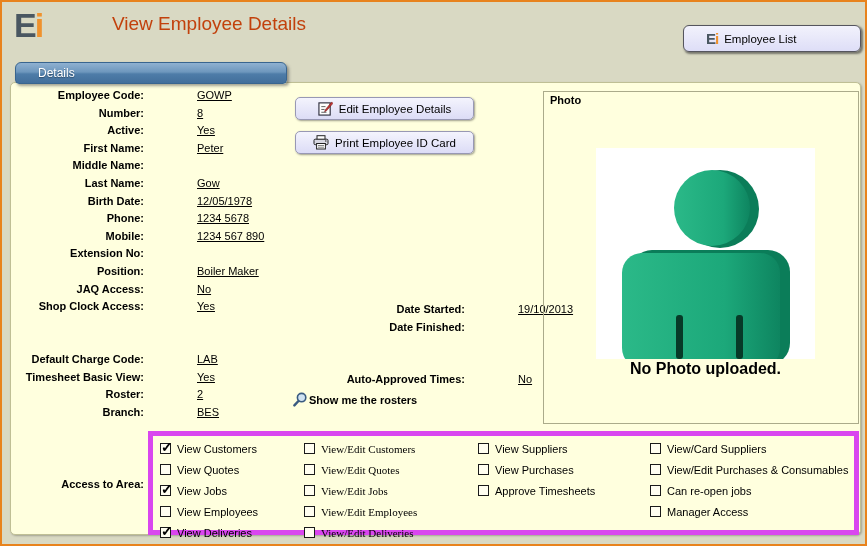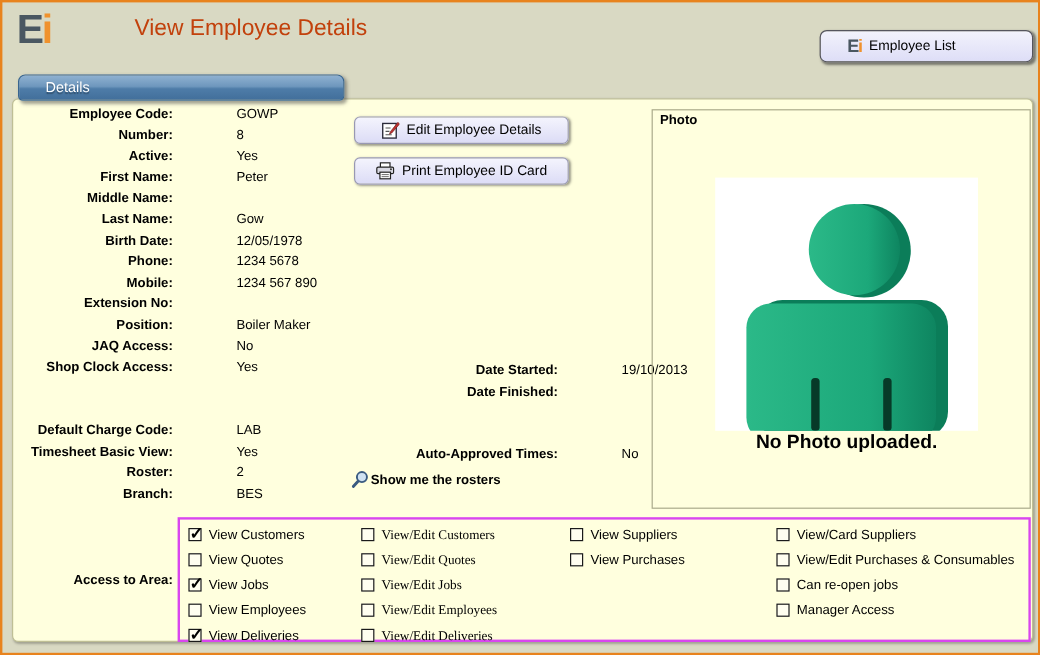--- a/index.html
+++ b/index.html
@@ -43,21 +43,21 @@
   }
   
   .main-panel{
     position:absolute;left:8px;top:80px;width:851px;height:453px;
     background:#FFFFDE;border:1px solid #BFBF95;border-radius:5px;
     box-sizing:border-box;box-shadow:1px 1px 2px rgba(0,0,0,.25);
     z-index:2;
   }
   .frow{display:flex;height:17.6px;align-items:flex-start;font-size:11px;color:#000;gap:48px;}
   .flabel{width:133px;text-align:right;font-weight:bold;flex:none;white-space:nowrap;}
-  .fvalue{margin-left:5px;white-space:pre;}
+  .fvalue{margin-left:5px;white-space:pre;text-decoration:underline;}
   .fields-main{position:absolute;left:0;top:6px;}
   .fields-secondary{position:absolute;left:0;top:270px;}
   .dates-block{position:absolute;left:277px;top:220px;}
   .dates-block .flabel{width:177px;}
   .auto-block{position:absolute;left:277px;top:290px;}
   .auto-block .flabel{width:177px;}
   
   .action-btn{
     position:absolute;left:284px;width:179px;height:23px;
     background:linear-gradient(#F4F4FD,#DCDCF6);
@@ -83,21 +83,21 @@
   .photo-label{position:absolute;left:6px;top:2px;font-size:11px;font-weight:bold;}
   .photo-box{position:absolute;left:52px;top:56px;width:219px;height:211px;background:#fff;}
   .no-photo-text{position:absolute;left:52px;top:268px;width:219px;text-align:center;font-size:16px;font-weight:bold;}
   
   .access-label{
     position:absolute;left:0;top:395px;width:133px;
     text-align:right;font-size:11px;font-weight:bold;
   }
   .access-box{
     position:absolute;left:137px;top:348px;width:711px;height:104px;
-    border:2px solid #d946ef;box-sizing:border-box;
+    border:5px solid #d946ef;box-sizing:border-box;
   }
   .access-col{position:absolute;top:2px;}
   .col1{left:7px;}
   .col2{left:151px;font-family:Liberation Serif, serif;}
   .col3{left:325px;}
   .col4{left:497px;}
   .cbrow{display:flex;height:21px;align-items:center;font-size:11px;cursor:pointer;}
   .cb{
     width:11px;height:11px;flex:none;
     border:1px solid #1a1a1a;background:#FFFEF0;
@@ -352,20 +352,24 @@
           <div class="cbrow">
             <span class="cb"></span>
             <span>View Suppliers</span>
           </div>
 
           <div class="cbrow">
             <span class="cb"></span>
             <span>View Purchases</span>
           </div>
 
+          <div class="cbrow">
+            <span class="cb"></span>
+            <span>Approve Timesheets</span>
+          </div>
         </div>
       <div class="access-col col4">
 
           <div class="cbrow">
             <span class="cb"></span>
             <span>View/Card Suppliers</span>
           </div>
 
           <div class="cbrow">
             <span class="cb"></span>

